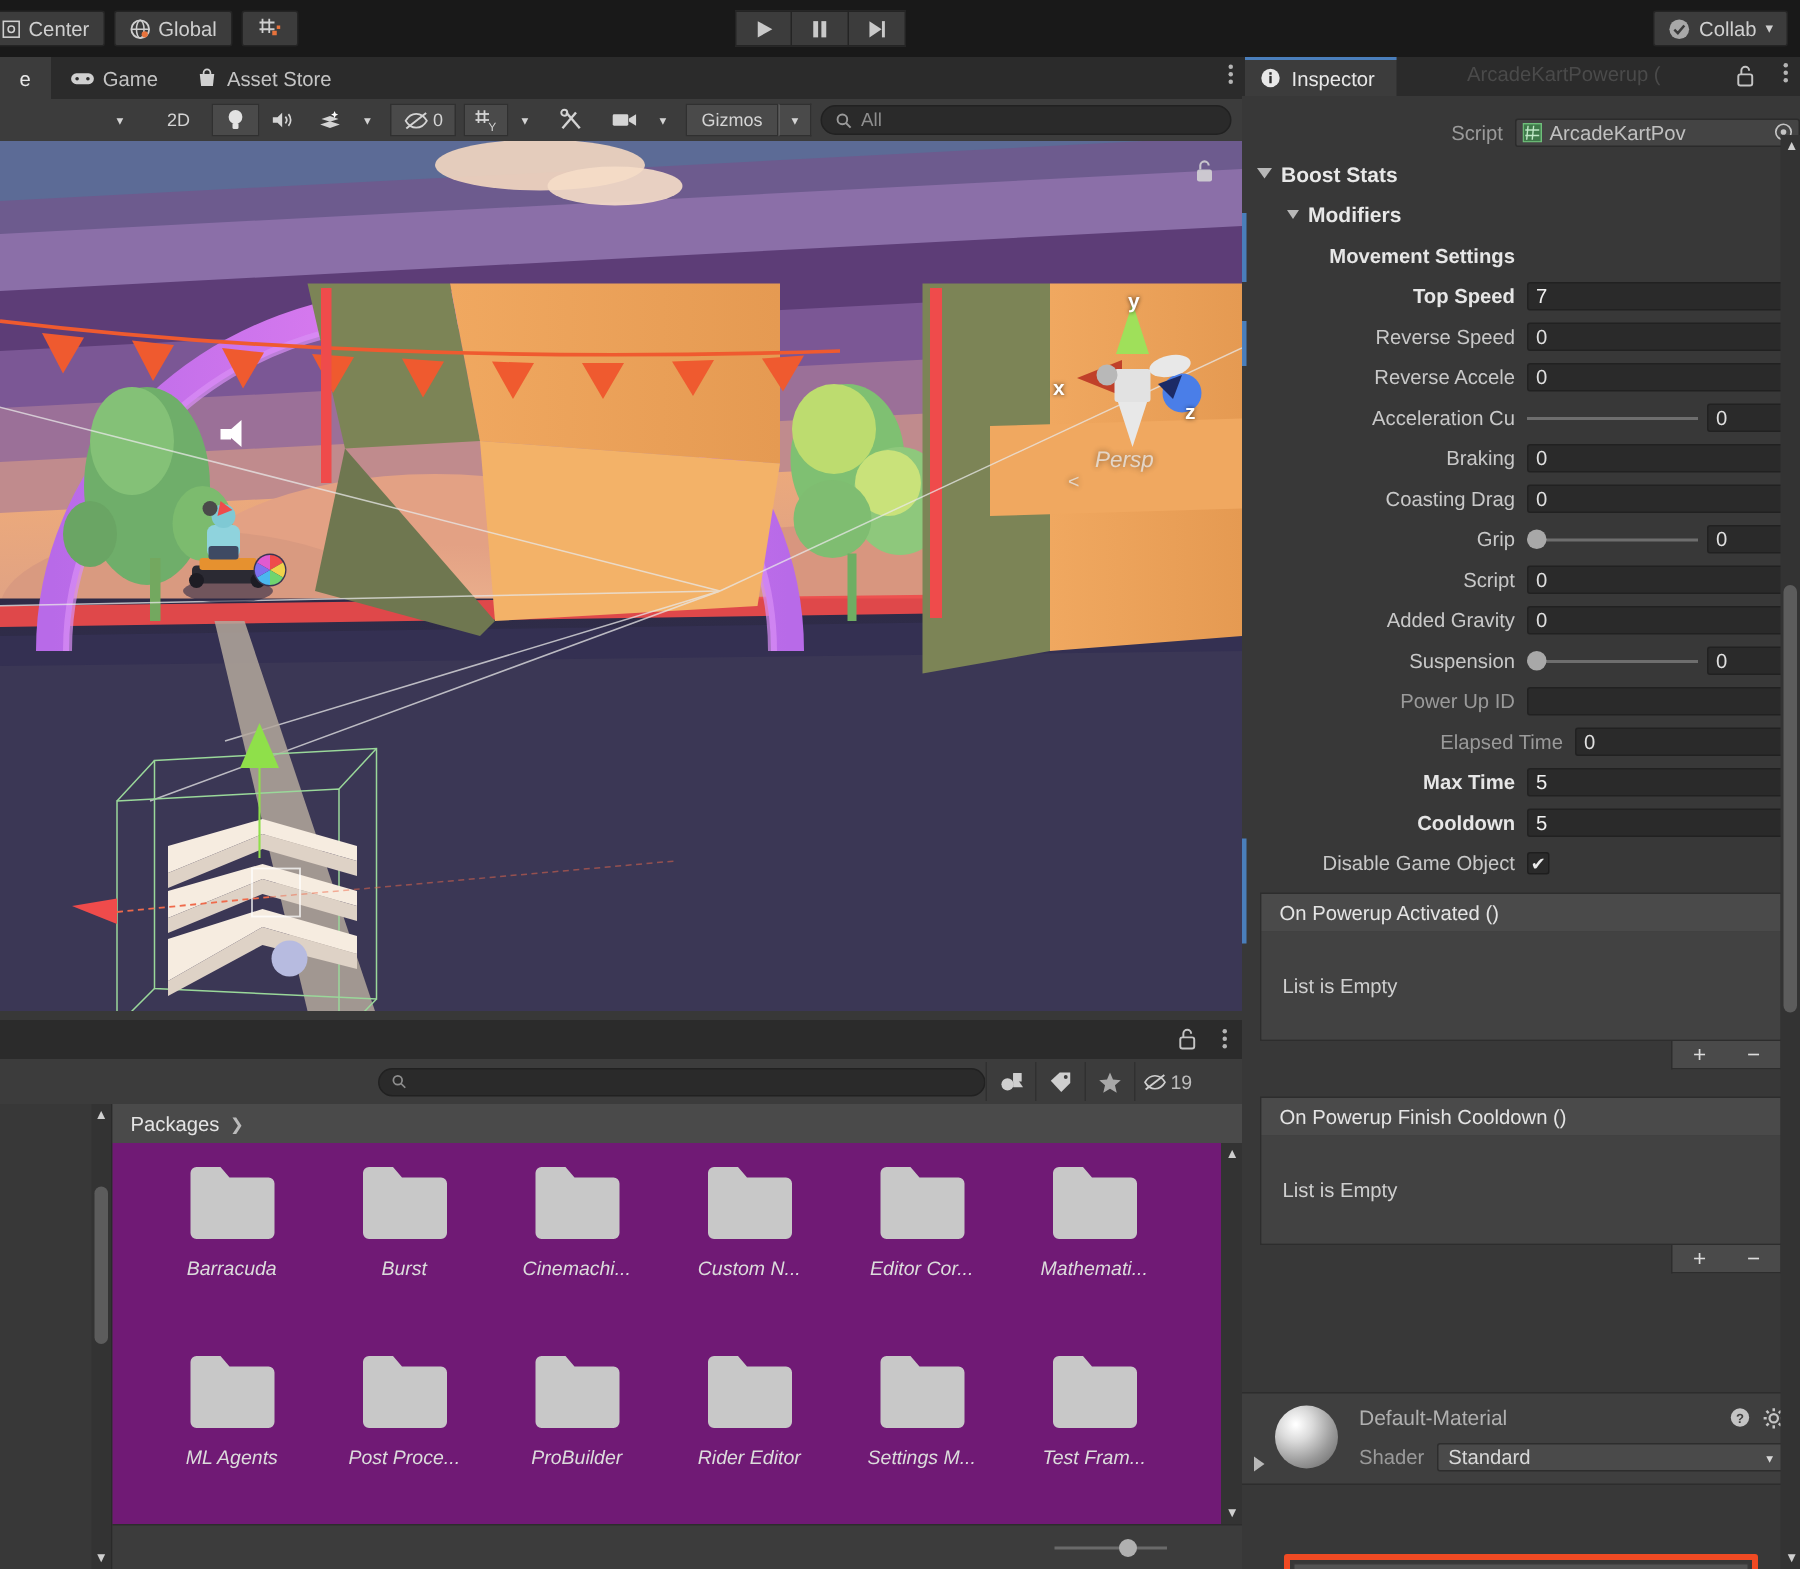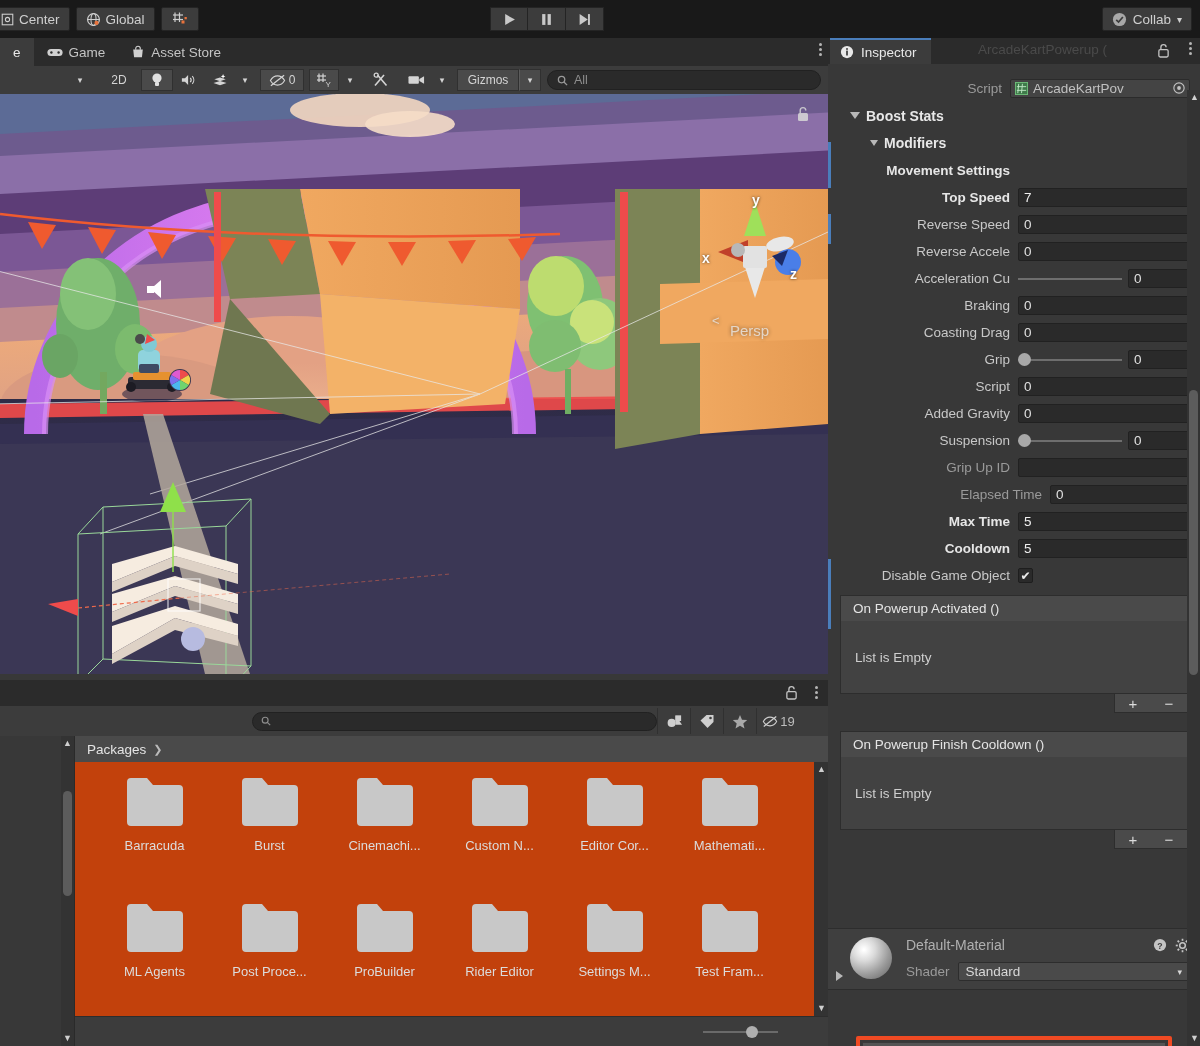--- a/index.html
+++ b/index.html
@@ -72,21 +72,21 @@
                display:flex; background:#383838; }
   .proj-tree { width:75px; background:#383838; border-right:1px solid #2a2a2a; position:relative;}
   .tree-scroll { position:absolute; right:0; top:0; width:13px; height:100%; background:#333; }
   .tree-thumb { position:absolute; left:2px; top:55px; width:9px; height:105px;
                 background:#5c5c5c; border-radius:5px; }
   .proj-grid-wrap { flex:1; position:relative; }
   .breadcrumb { height:26px; background:#4a4a4a; display:flex; align-items:center;
                 gap:7px; padding-left:12px; font-size:13.5px; color:#e4e4e4; }
   .grid { position:absolute; left:0; top:26px; right:14px; bottom:30px;
           padding:14px 0 0 22px; display:flex; flex-wrap:wrap; align-content:flex-start;
-          gap:0; background:#c2410c; }
+          gap:0; background:#701a75;font-style:italic; }
   .cell { width:115px; height:126px; display:flex; flex-direction:column;
           align-items:center; justify-content:flex-start; }
   .folder { width:60px; height:52px; position:relative; margin-bottom:10px; }
   .cell-label { font-size:13px; color:#dcdcdc; white-space:nowrap; }
   .grid-scroll { position:absolute; right:0; top:26px; width:14px; bottom:30px; background:#333; }
   .zoom-slider-row { position:absolute; left:0; right:0; bottom:0; height:30px;
                      background:#3c3c3c; display:flex; align-items:center;
                      justify-content:flex-end; padding-right:50px; border-top:1px solid #2d2d2d;}
   .zs-track { width:75px; height:2px; background:#6a6a6a; position:relative; }
   .zs-knob { position:absolute; left:43px; top:-5px; width:12px; height:12px;
@@ -100,41 +100,41 @@
               display:flex; align-items:center; gap:7px; padding:0 14px 0 10px;
               border-top:2px solid #4a7ebb; color:#e8e8e8; font-size:13.5px; }
   .ghost-title { position:absolute; left:150px; top:4px; font-size:13.5px;
                  color:#4a4a4a; white-space:nowrap; }
   .insp-lock { position:absolute; right:30px; top:5px; }
   .insp-dots { position:absolute; right:8px; top:4px; }
   .insp-body { position:absolute; left:0; top:26px; width:372px; height:982px;
                background:#383838; overflow:hidden; }
   .sel-bar { position:absolute; left:0; width:3px; background:#4a7ebb; }
 
-  .row { display:flex; align-items:center; height:27px; padding-right:10px; }
+  .row { display:flex; align-items:center; height:27px; }
   .rlabel { font-size:13.5px; color:#c8c8c8; text-align:right; padding-right:8px;
             white-space:nowrap; overflow:hidden; }
   .rlabel.dim { color:#9a9a9a; }
   .rlabel.bold { color:#e6e6e6; font-weight:bold; }
   .field { flex:1; height:19px; background:#2a2a2a; border:1px solid #212121;
            border-radius:2px; display:flex; align-items:center; padding:0 5px;
            font-size:13.5px; color:#e0e0e0; }
   .field.strong { color:#f0f0f0; }
   .obj-field { flex:1; height:19px; background:#444; border:1px solid #2b2b2b;
                border-radius:2px; display:flex; align-items:center; gap:5px;
                padding:0 4px; font-size:13.5px; color:#c0c0c0; }
   .slider { flex:1; display:flex; align-items:center; height:19px; position:relative;
             margin-right:6px; }
   .sl-track { width:100%; height:2px; background:#6e6e6e; }
   .sl-knob { position:absolute; width:13px; height:13px; border-radius:7px; background:#a8a8a8; }
   .num-small { width:62px; height:19px; background:#2a2a2a; border:1px solid #212121;
                border-radius:2px; display:flex; align-items:center; padding:0 5px;
                font-size:13.5px; color:#e0e0e0; }
   .foldout { display:flex; align-items:center; gap:6px; height:27px; font-size:14px;
-             font-weight:bold; color:#e8e8e8;margin-left:12px; }
+             font-weight:bold; color:#e8e8e8; }
   .tri { width:0;height:0; border-left:5px solid transparent; border-right:5px solid transparent;
          border-top:7px solid #b8b8b8; }
   .tri.right { border-top:5px solid transparent; border-bottom:5px solid transparent;
                border-left:7px solid #b8b8b8; border-right:none; }
   .header-txt { font-size:13.5px; font-weight:bold; color:#e6e6e6; }
   .chk { width:15px; height:15px; background:#2a2a2a; border:1px solid #1e1e1e;
          border-radius:2px; display:flex; align-items:center; justify-content:center;
          color:#eaeaea; font-size:12px; }
   .evt-box { margin:0 12px; border:1px solid #2d2d2d; }
   .evt-head { height:25px; background:#4a4a4a; display:flex; align-items:center;
@@ -511,21 +511,21 @@
         <polygon points="44,70 66,70 55,104" fill="#e8e8e8"></polygon>
         <circle cx="88" cy="68" r="13" fill="#4a7ee8"></circle>
         <polygon points="72,62 88,56 82,72" fill="#1c2a66"></polygon>
         <rect x="43" y="52" width="24" height="22" rx="2" fill="#e2e2e2"></rect>
         <circle cx="38" cy="56" r="7" fill="#b8b8b8"></circle>
         <ellipse cx="80" cy="50" rx="14" ry="7" fill="#e8e8e8" transform="rotate(-12 80 50)"></ellipse>
       </svg>
       <span class="axis-label" style="left:752px; top:98px;">y</span>
       <span class="axis-label" style="left:702px; top:156px;">x</span>
       <span class="axis-label" style="left:790px; top:172px;">z</span>
-      <span class="persp" style="left:730px; top:228px;">Persp</span>
+      <span class="persp" style="left:730px; top:204px;font-style:italic;">Persp</span>
       <span class="persp" style="left:712px; top:219px; font-size:13px;">&lt;</span>
 
       <svg class="lock-scene" width="14" height="16" viewBox="0 0 14 16">
         <rect x="2" y="7" width="10" height="8" rx="1.5" fill="#d8d8d8"></rect>
         <path d="M4.2 7V4.4a2.8 2.8 0 0 1 5.6 0" fill="none" stroke="#d8d8d8" stroke-width="1.4"></path>
       </svg>
     </div>
   </div>
 
   <div class="project-panel">
@@ -806,21 +806,21 @@
               <div class="sl-track"></div>
               <div class="sl-knob" style="left:0px;"></div>
             </div>
             <div class="num-small">
               <span>0</span>
             </div>
           </div>
         </div>
 
       <div class="row" style="padding-left:12px;">
-        <div class="rlabel dim" style="width:178px;">Grip Up ID</div>
+        <div class="rlabel dim" style="width:178px;">Power Up ID</div>
         <div class="field">
           <span></span>
         </div>
       </div>
       <div class="row" style="padding-left:12px;margin-left:32px;">
         <div class="rlabel dim" style="width:178px;">Elapsed Time</div>
         <div class="field">
           <span>0</span>
         </div>
       </div>

